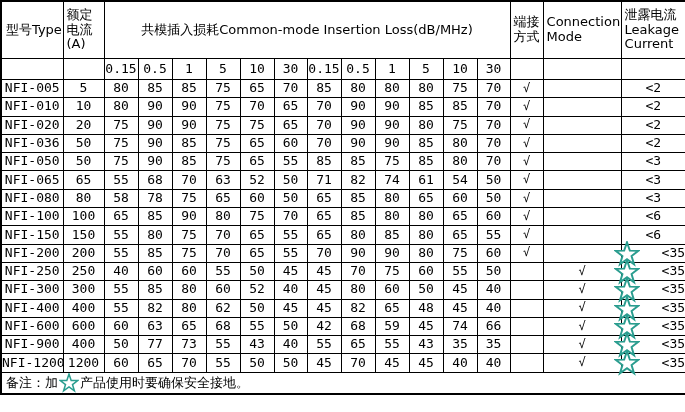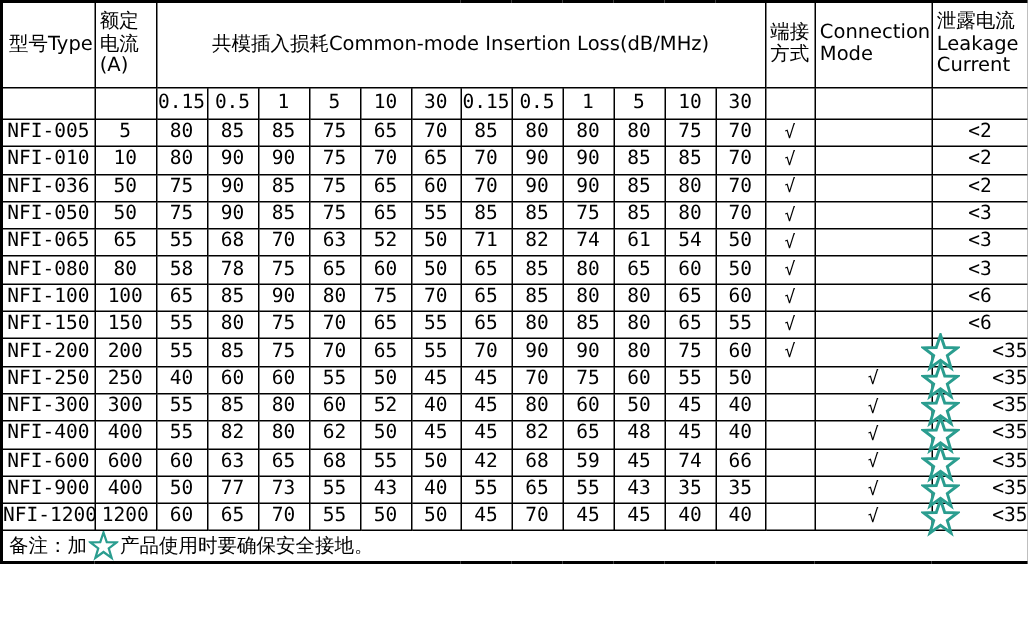--- a/index.html
+++ b/index.html
@@ -107,20 +107,39 @@
         <td>90</td>
         <td>90</td>
         <td>85</td>
         <td>85</td>
         <td>70</td>
         <td class="check">√</td>
         <td class="check"></td>
         <td class="leak-cell"><span>&lt;2</span></td>
       </tr>
       <tr class="data-row">
+        <td>NFI-020</td>
+        <td>20</td>
+        <td>75</td>
+        <td>90</td>
+        <td>90</td>
+        <td>75</td>
+        <td>75</td>
+        <td>65</td>
+        <td>70</td>
+        <td>90</td>
+        <td>90</td>
+        <td>80</td>
+        <td>75</td>
+        <td>70</td>
+        <td class="check">√</td>
+        <td class="check"></td>
+        <td class="leak-cell"><span>&lt;2</span></td>
+      </tr>
+      <tr class="data-row">
         <td>NFI-036</td>
         <td>50</td>
         <td>75</td>
         <td>90</td>
         <td>85</td>
         <td>75</td>
         <td>65</td>
         <td>60</td>
         <td>70</td>
         <td>90</td>

